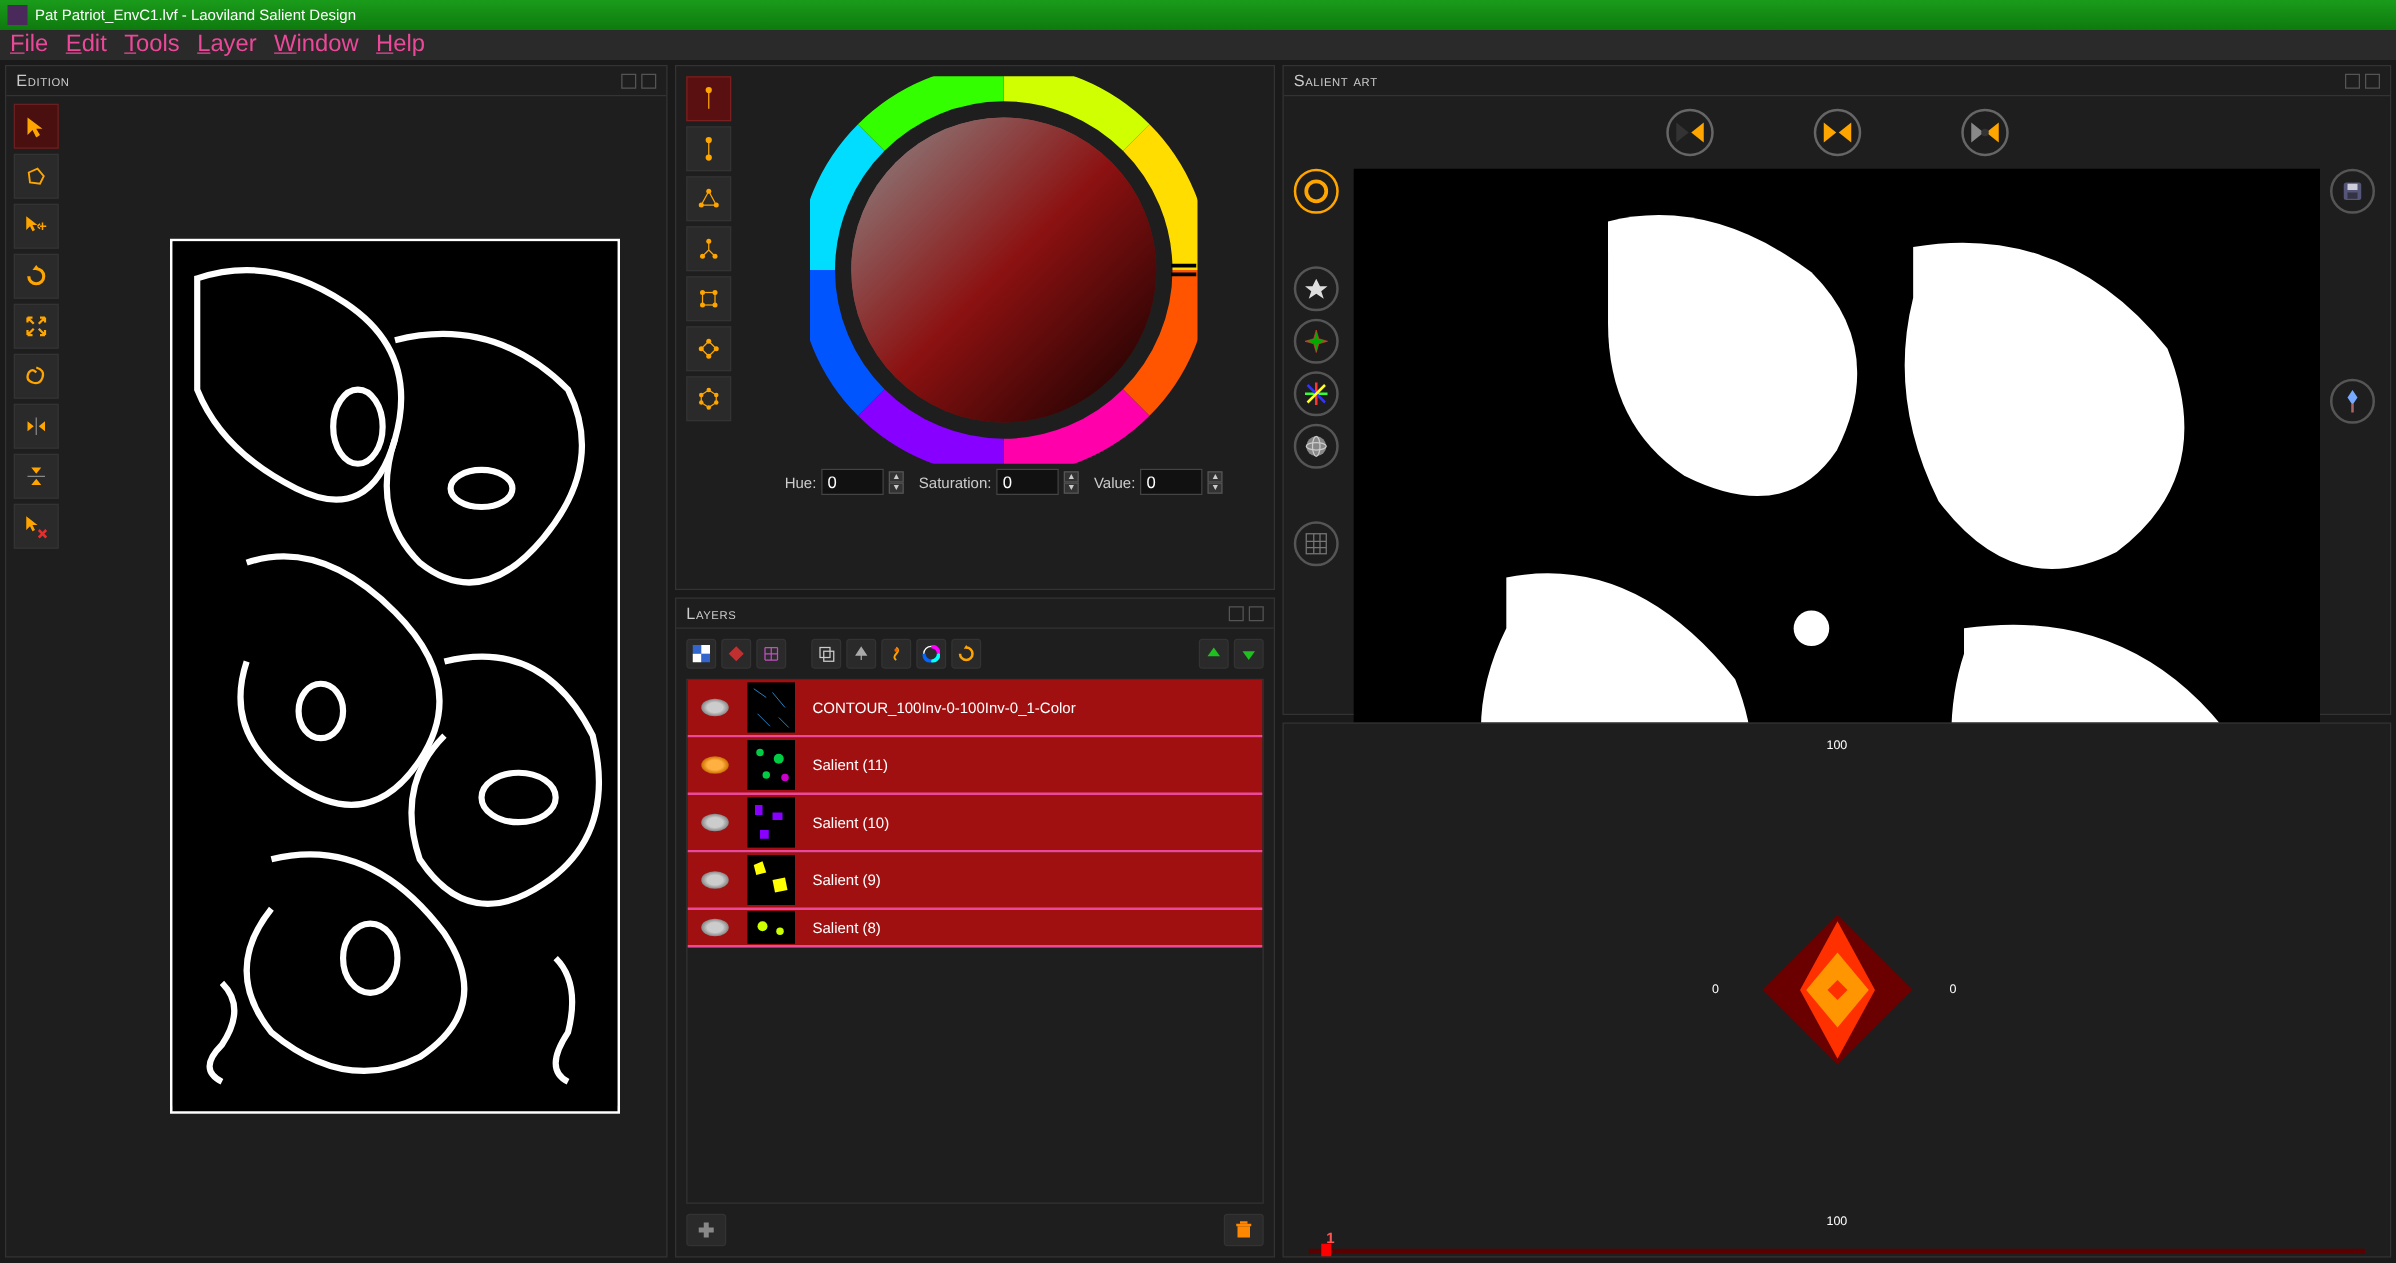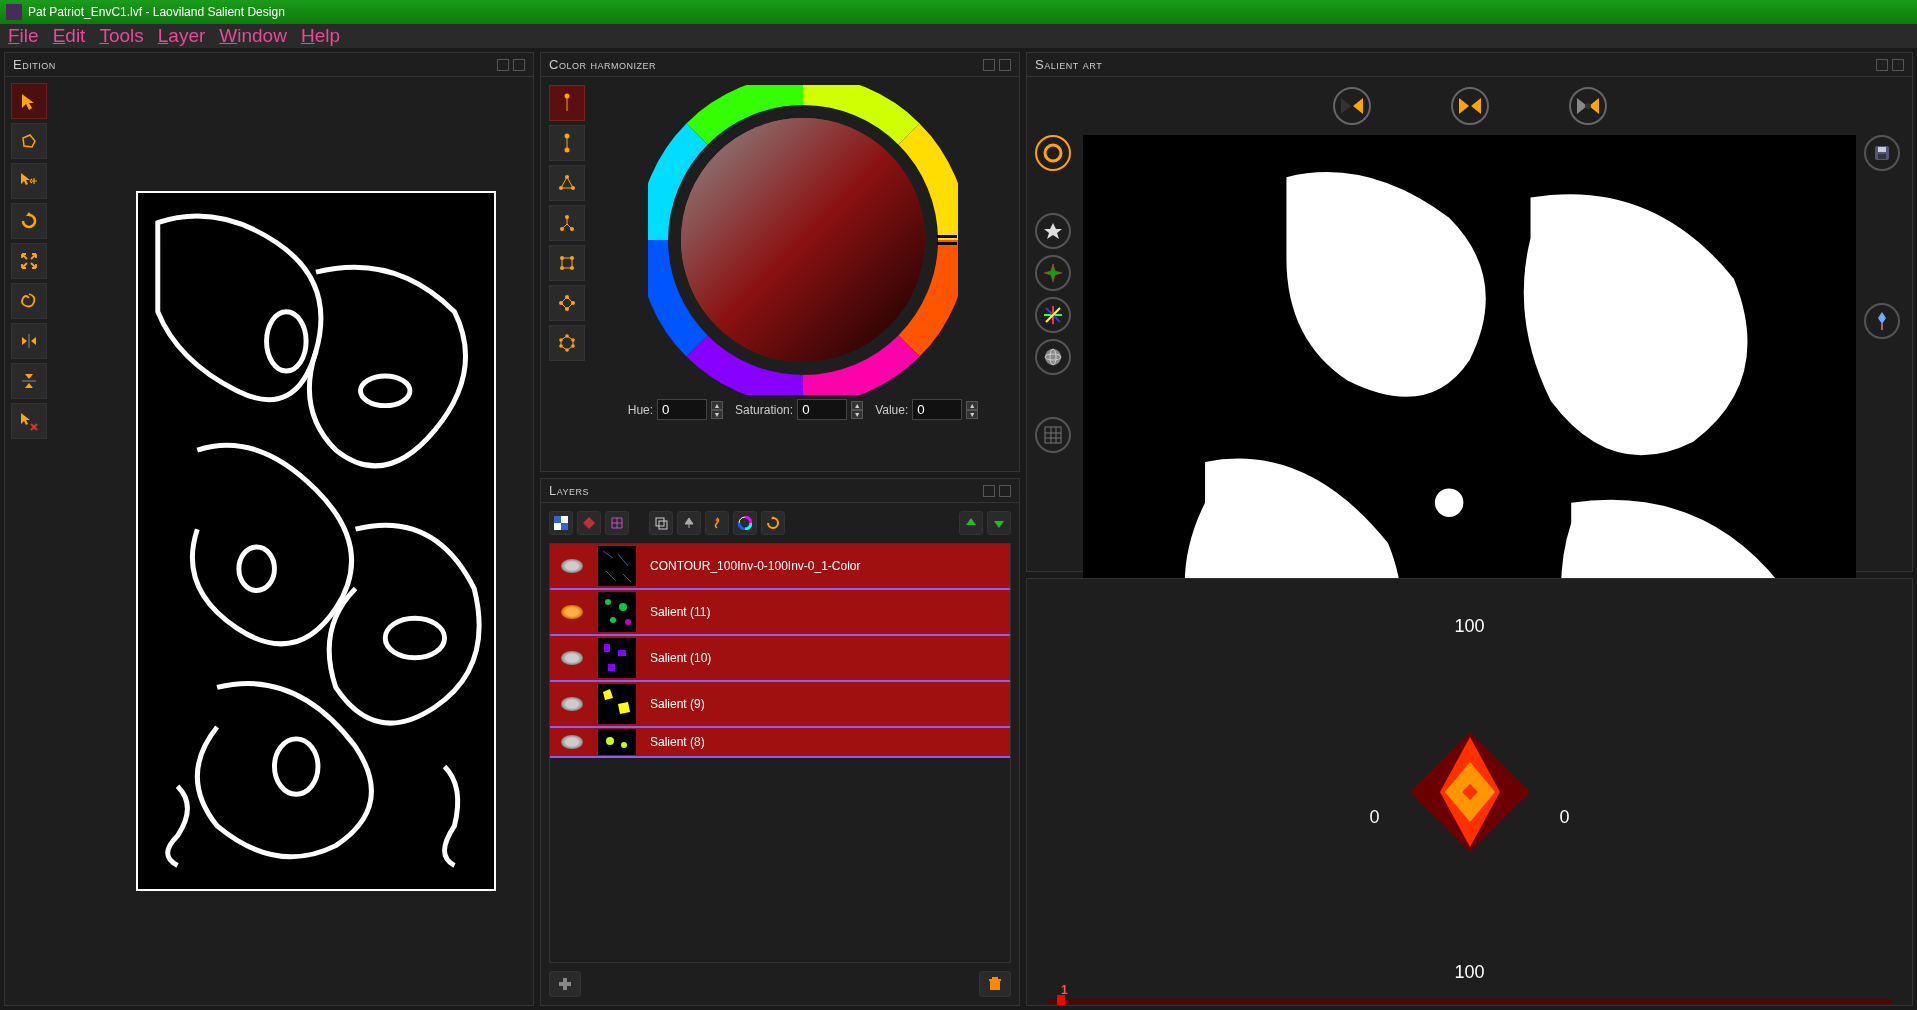--- a/index.html
+++ b/index.html
@@ -49,21 +49,21 @@
 .hsv-field input { width: 50px; background: #111; border: 1px solid #444; color: #fff; padding: 2px 4px; }
 .spinner-btns { display: flex; flex-direction: column; }
 .spinner-btns div { width: 12px; height: 9px; background: #333; border: 1px solid #555; font-size: 7px; text-align: center; line-height: 7px; cursor: pointer; }
 
 
 .layers-body { flex: 1; display: flex; flex-direction: column; padding: 8px; gap: 8px; }
 .layers-toolbar { display: flex; gap: 4px; align-items: center; }
 .layers-toolbar .spacer { flex: 1; }
 .ltb { width: 24px; height: 24px; border: 1px solid #333; background: #2a2a2a; display: flex; align-items: center; justify-content: center; cursor: pointer; border-radius: 3px;}
 .layers-list { flex: 1; border: 1px solid #333; overflow-y: auto; }
-.layer-row { display: flex; align-items: center; height: 46px; background: #a01010; border-bottom: 2px solid #8b5cf6; }
+.layer-row { display: flex; align-items: center; height: 46px; background: #a01010; border-bottom: 2px solid #ec4899; }
 .layer-vis { width: 44px; display: flex; align-items: center; justify-content: center; }
 .layer-vis .eye { width: 22px; height: 14px; background: radial-gradient(ellipse, #ccc 40%, #888 70%); border-radius: 50%; }
 .layer-thumb { width: 38px; height: 40px; background: #000; margin: 0 4px; }
 .layer-name { flex: 1; color: #fff; padding-left: 10px; font-size: 12px; }
 .layers-footer { display: flex; justify-content: space-between; }
 
 
 .col-right { flex: 1; display: flex; flex-direction: column; gap: 6px; }
 
 
@@ -75,21 +75,21 @@
 .circ-btn { width: 36px; height: 36px; border: 2px solid #555; border-radius: 50%; display: flex; align-items: center; justify-content: center; cursor: pointer; }
 .circ-btn.active { border-color: #ffa500; }
 .salient-canvas { flex: 1; background: #000; height: 330px; margin-bottom: 6px;}
 .salient-tabs { display: flex; justify-content: center; gap: 0; margin: 6px 60px 6px 60px; }
 .salient-tabs div { flex: 1; text-align: center; padding: 6px 12px; color: #ccc; cursor: pointer; }
 .salient-tabs div.active { border: 1px solid #888; font-weight: bold; color: #fff; }
 .salient-refresh-row { padding: 4px 10px 10px 10px; }
 
 
 .controller-body { flex: 1; position: relative; display: flex; align-items: center; justify-content: center; }
-.ctrl-label { position: absolute; color: #fff; font-size: 18px; margin-top: 25px; }
+.ctrl-label { position: absolute; color: #fff; font-size: 10px; }
 .diamond-shape { width: 140px; height: 140px; position: relative; }
 
 
 svg { pointer-events: none; }
 
 
 .noise-svg { position: absolute; inset: 0; }
 
 
 .layers-list::-webkit-scrollbar { width: 14px; }
@@ -200,27 +200,20 @@
             </g>
           </svg>
         </div>
       </div>
     </div>
   </div>
 
   <div class="col-middle">
 
     <div class="panel" style="height: 420px;">
-      <div class="panel-header">
-        <span class="panel-title">Color harmonizer</span>
-        <div class="panel-controls">
-          <div></div>
-          <div></div>
-        </div>
-      </div>
       <div class="harmonizer-body">
         <div class="harm-tools">
           <div class="harm-btn active">
             <svg width="16" height="20">
                 <circle cx="8" cy="3" r="2.5" fill="#ffa500"></circle>
                 <line x1="8" y1="5" x2="8" y2="18" stroke="#ffa500"></line>
               </svg>
           </div>
           <div class="harm-btn">
             <svg width="16" height="20">

